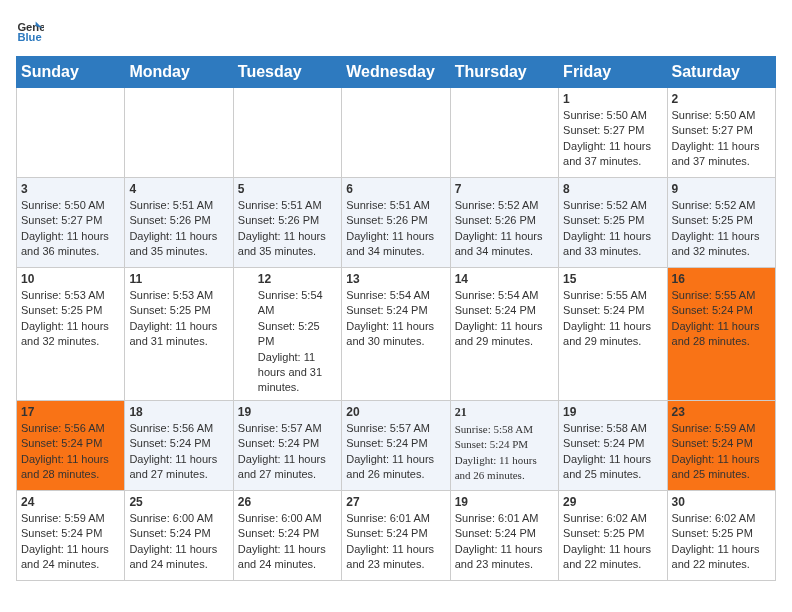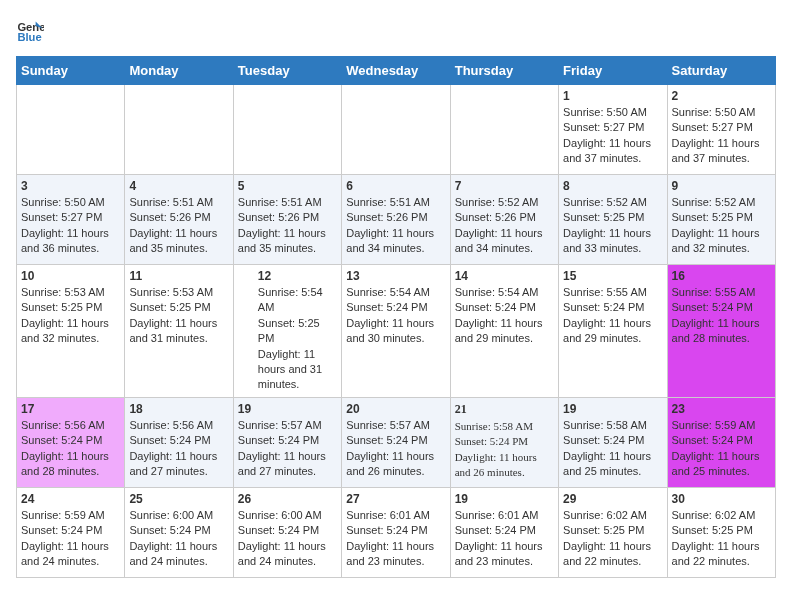--- a/index.html
+++ b/index.html
@@ -38,21 +38,21 @@
       color: #555;
     }
     table {
       width: 100%;
       border-collapse: collapse;
       table-layout: fixed;
     }
     thead tr th {
       background: #2e7abf;
       color: #fff;
-      font-size: 13px;
+      font-size: 16px;
       font-weight: bold;
       padding: 6px 4px;
       text-align: left;
       border: 1px solid #2e7abf;
     }
     tbody tr td {
       border: 1px solid #ccc;
       vertical-align: top;
       padding: 4px;
       font-size: 10px;
@@ -239,31 +239,31 @@
         </div>
         </td>
         <td style="background: rgb(255, 255, 255);">
           <span class="day-num">15</span>
         <div class="day-info">
           <span>Sunrise: 5:55 AM</span><br>
           <span>Sunset: 5:24 PM</span><br>
           <span>Daylight: 11 hours and 29 minutes.</span>
         </div>
         </td>
-        <td style="background: #d946ef;">
+        <td style="background: #f97316;">
           <span class="day-num">16</span>
         <div class="day-info">
           <span>Sunrise: 5:55 AM</span><br>
           <span>Sunset: 5:24 PM</span><br>
           <span>Daylight: 11 hours and 28 minutes.</span>
         </div>
         </td>
       </tr>
       <tr>
-        <td style="background: #f0abfc;">
+        <td style="background: #f97316;">
           <span class="day-num">17</span>
         <div class="day-info">
           <span>Sunrise: 5:56 AM</span><br>
           <span>Sunset: 5:24 PM</span><br>
           <span>Daylight: 11 hours and 28 minutes.</span>
         </div>
         </td>
         <td style="background: rgb(240, 244, 250);">
           <span class="day-num">18</span>
         <div class="day-info">
@@ -297,21 +297,21 @@
         </div>
         </td>
         <td style="background: rgb(240, 244, 250);">
           <span class="day-num">19</span>
         <div class="day-info">
           <span>Sunrise: 5:58 AM</span><br>
           <span>Sunset: 5:24 PM</span><br>
           <span>Daylight: 11 hours and 25 minutes.</span>
         </div>
         </td>
-        <td style="background: #d946ef; margin-left: 28px;">
+        <td style="background: #f97316; margin-left: 28px;">
           <span class="day-num">23</span>
         <div class="day-info">
           <span>Sunrise: 5:59 AM</span><br>
           <span>Sunset: 5:24 PM</span><br>
           <span>Daylight: 11 hours and 25 minutes.</span>
         </div>
         </td>
       </tr>
       <tr>
         <td style="background: rgb(255, 255, 255);">

